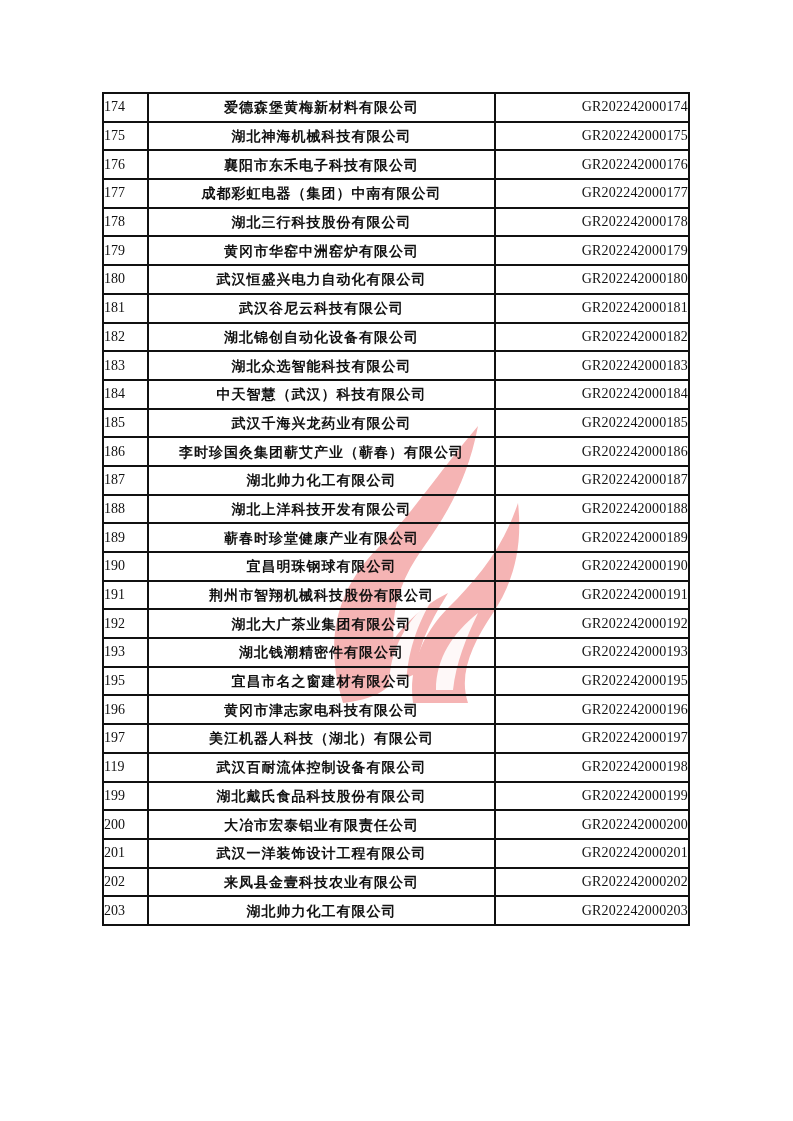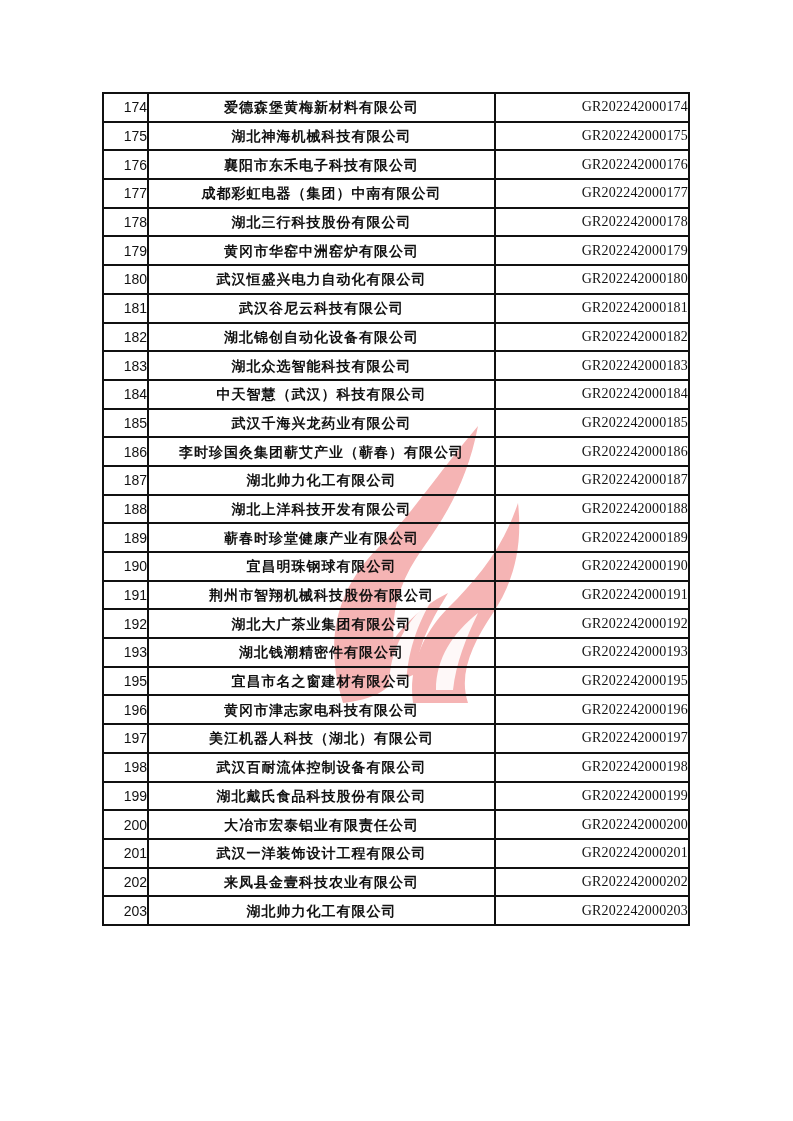--- a/index.html
+++ b/index.html
@@ -37,22 +37,22 @@
     table.list td {
       border: 2px solid #111;
       height: 26.7px;
       padding: 0;
       vertical-align: middle;
       font-size: 14px;
       line-height: 16px;
     }
     td.c-no {
       width: 43px;
-      text-align: right;
-      font-family: Liberation Sans, sans-serif;
+      text-align: left;
+      font-family: Liberation Serif, serif;
       font-size: 15px;
       padding-top: 3px;
     }
     td.c-name {
       width: 345px;
       text-align: center;
       font-family: "DejaVu Sans", "Liberation Sans", sans-serif;
       letter-spacing: 1px;
       font-size: 13.5px;
       font-weight: bold;
@@ -195,21 +195,21 @@
         <td class="c-no">196</td>
         <td class="c-name">黄冈市津志家电科技有限公司</td>
         <td class="c-code">GR202242000196</td>
       </tr>
       <tr>
         <td class="c-no">197</td>
         <td class="c-name">美江机器人科技（湖北）有限公司</td>
         <td class="c-code">GR202242000197</td>
       </tr>
       <tr>
-        <td class="c-no">198</td>
+        <td class="c-no">119</td>
         <td class="c-name">武汉百耐流体控制设备有限公司</td>
         <td class="c-code">GR202242000198</td>
       </tr>
       <tr>
         <td class="c-no">199</td>
         <td class="c-name">湖北戴氏食品科技股份有限公司</td>
         <td class="c-code">GR202242000199</td>
       </tr>
       <tr>
         <td class="c-no">200</td>

